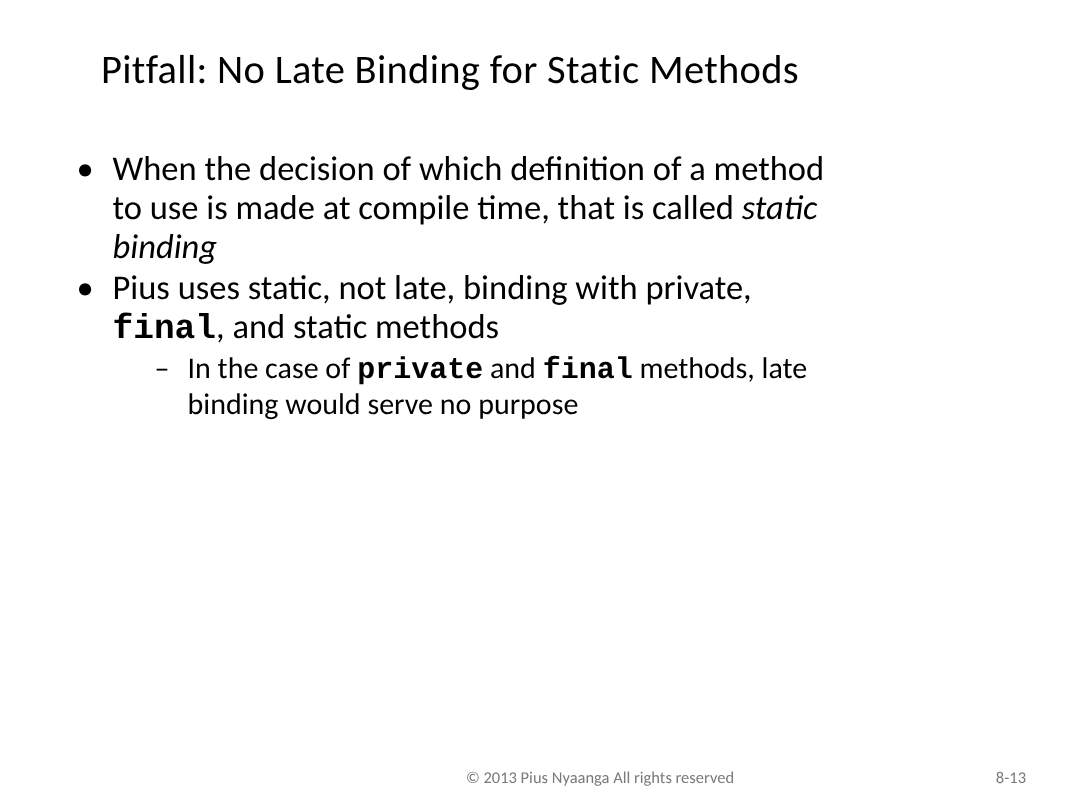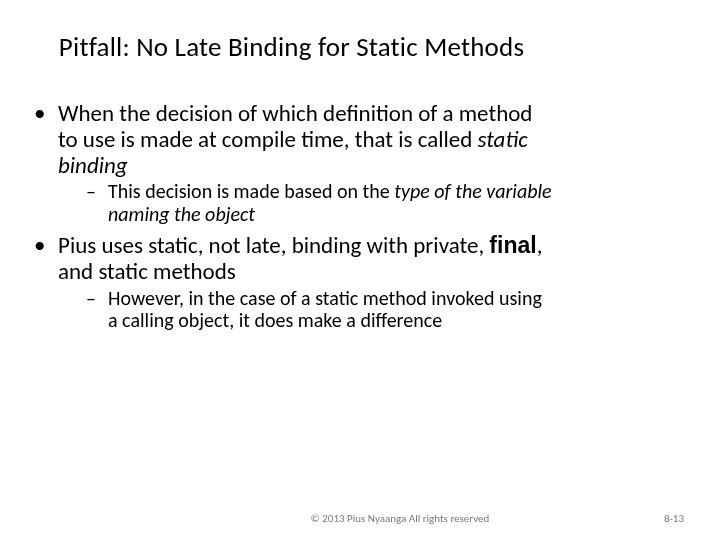--- a/index.html
+++ b/index.html
@@ -9,21 +9,21 @@
     height: 540px;
     background: #ffffff;
     font-family: Calibri, "Segoe UI", Arial, sans-serif;
     color: #000;
     overflow: hidden;
   }
   .slide {
     box-sizing: border-box;
     width: 600px;
     height: 540px;
-    padding: 30px 45px 20px 28px;
+    padding: 30px 45px 20px 45px;
     position: relative;
   }
   .title {
     font-size: 27px;
     font-weight: 400;
     text-align: center;
     margin: 0 0 38px 0;
     letter-spacing: 0.2px;
   }
   ul.lvl1 {
@@ -59,21 +59,21 @@
   }
   ul.lvl2 > li::before {
     content: "–";
     position: absolute;
     left: 0;
     top: 0;
     font-size: 20px;
   }
   .italic { font-style: italic; }
   .mono {
-    font-family: Liberation Sans, sans-serif;
+    font-family: Liberation Mono, monospace;
     font-weight: bold;
   }
   .footer {
     position: absolute;
     bottom: 28px;
     left: 0;
     width: 720px;
     font-size: 11px;
     color: #7a7a7a;
   }
@@ -93,31 +93,28 @@
 <body>
 
 <div class="slide">
 
   <h1 class="title">Pitfall:  No Late Binding for Static Methods</h1>
 
   <ul class="lvl1">
 
     <li>
       <span>When the decision of which definition of a method to use is made at compile time, that is called </span><span class="italic">static binding</span>
-      <ul class="lvl2">
-        <li>
-          <span>This decision is made based on the </span><span class="italic">type of the variable naming the object</span>
-        </li>
-      </ul>
     </li>
 
     <li>
       <span>Pius uses static, not late, binding with private, </span><span class="mono">final</span><span>, and static methods</span>
       <ul class="lvl2">
-        <li>However, in the case of a static method invoked using a calling object, it does make a difference</li>
+        <li>
+          <span>In the case of </span><span class="mono">private</span><span> and </span><span class="mono">final</span><span> methods, late binding would serve no purpose</span>
+        </li>
       </ul>
     </li>
 
   </ul>
 
   <div class="footer">
     <span class="copyright">© 2013 Pius Nyaanga  All rights reserved</span>
     <span class="pagenum">8-13</span>
   </div>
 

